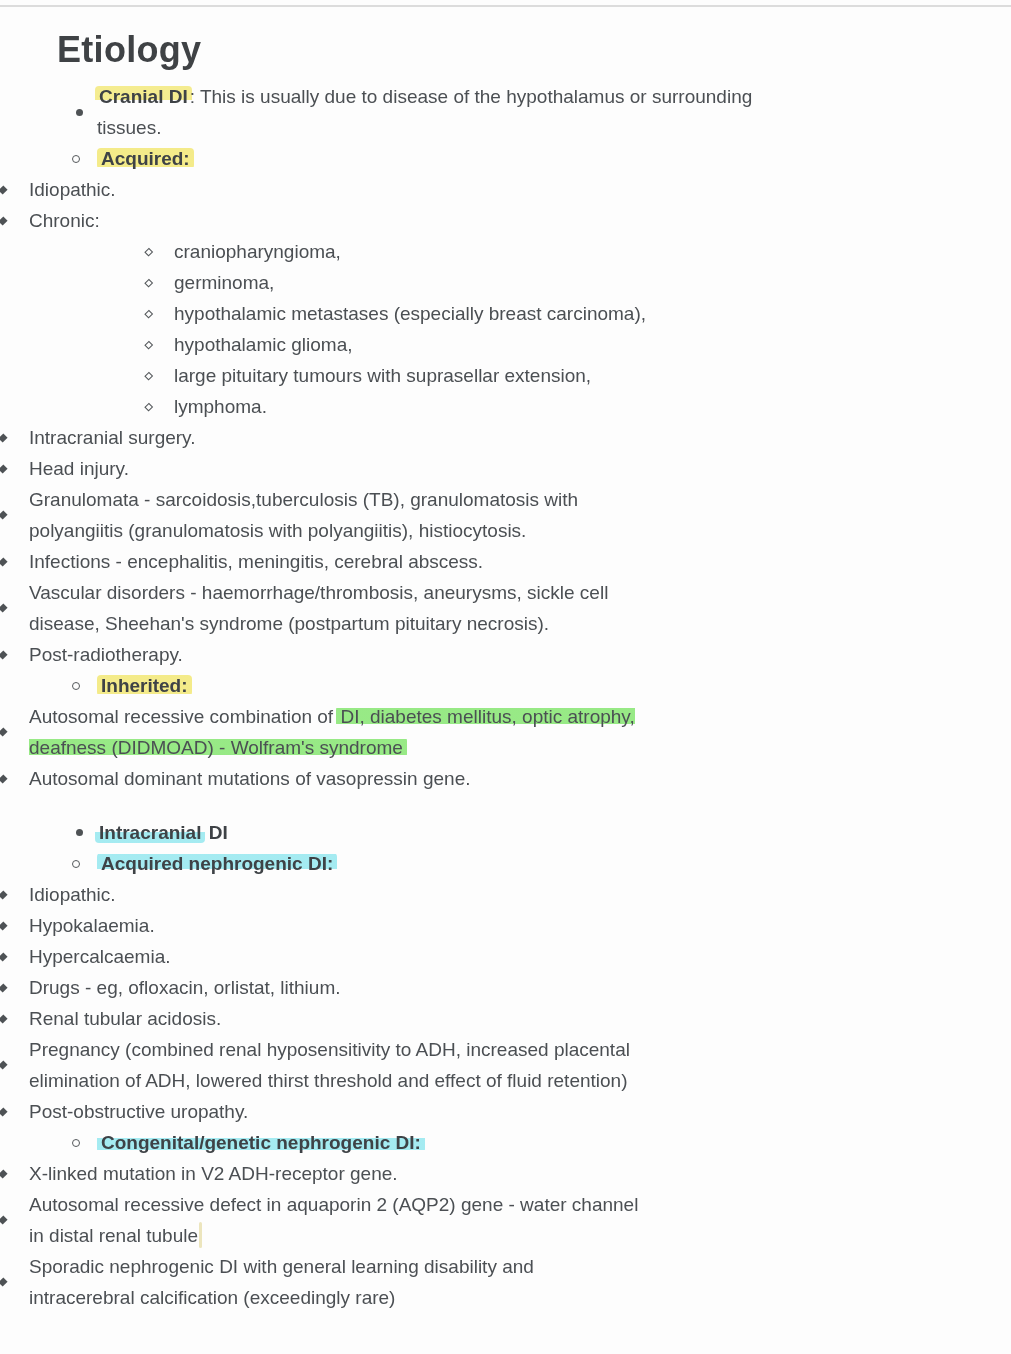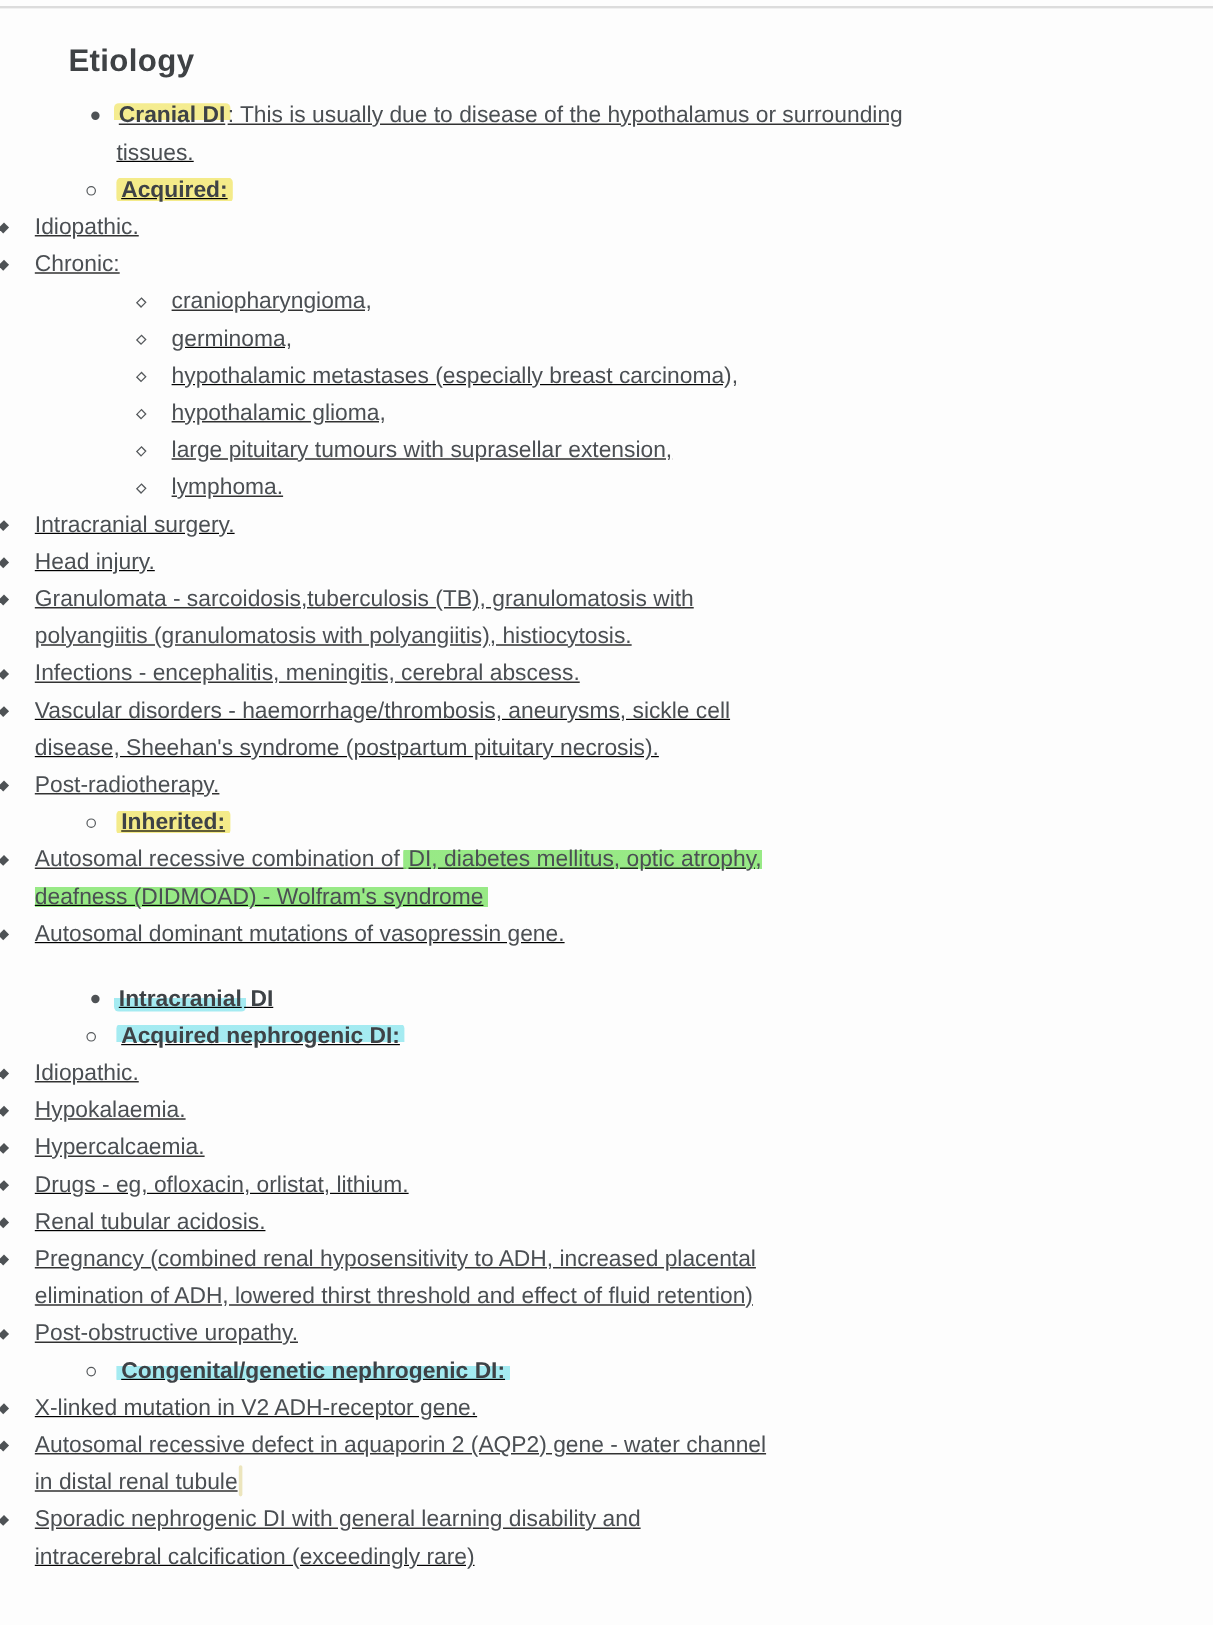--- a/index.html
+++ b/index.html
@@ -9,32 +9,32 @@
     font-family:"Liberation Sans",sans-serif;
     overflow:hidden;
     position:relative;
   }
   .top-divider{
     position:absolute;top:5px;left:0;right:0;height:2px;
     background:#dcdcdc;
   }
   .page{padding-top:28px;}
   h1{
-    font-size:26px;line-height:44px;font-weight:800;
+    font-size:36px;line-height:44px;font-weight:800;
     color:#3f4245;margin:0 0 9px 57px;letter-spacing:.3px;
   }
   .row{
-    display:flex;align-items:flex-start;
-    line-height:31px;min-height:31px;text-decoration:underline;
+    display:flex;align-items:center;
+    line-height:31px;min-height:31px;
   }
   .row.gap{margin-top:23px;}
   .lvl1{padding-left:76px;}
   .lvl2{padding-left:72px;}
   .lvl3{}
-  .lvl4{padding-left:115px;}
+  .lvl4{padding-left:115px;margin-left:31px;}
   .mk{flex:0 0 auto;display:flex;align-items:center;height:31px;}
   .lvl1 .mk{width:21px;}
   .lvl2 .mk{width:27px;}
   .lvl3 .mk{width:29px;}
   .lvl4 .mk{width:28px;}
   .mk i{display:block;}
   .lvl1 .mk i{width:7px;height:7px;border-radius:50%;background:#4e5255;}
   .lvl2 .mk i{width:8px;height:8px;border-radius:50%;border:1.6px solid #55595c;box-sizing:border-box;background:transparent;}
   .lvl3 .mk i{width:6px;height:6px;background:#4e5255;transform:rotate(45deg) scaleY(1.15);}
   .lvl4 .mk i{width:5.5px;height:5.5px;border:1.3px solid #55595c;box-sizing:border-box;transform:rotate(45deg) scaleY(1.1);background:transparent;}

